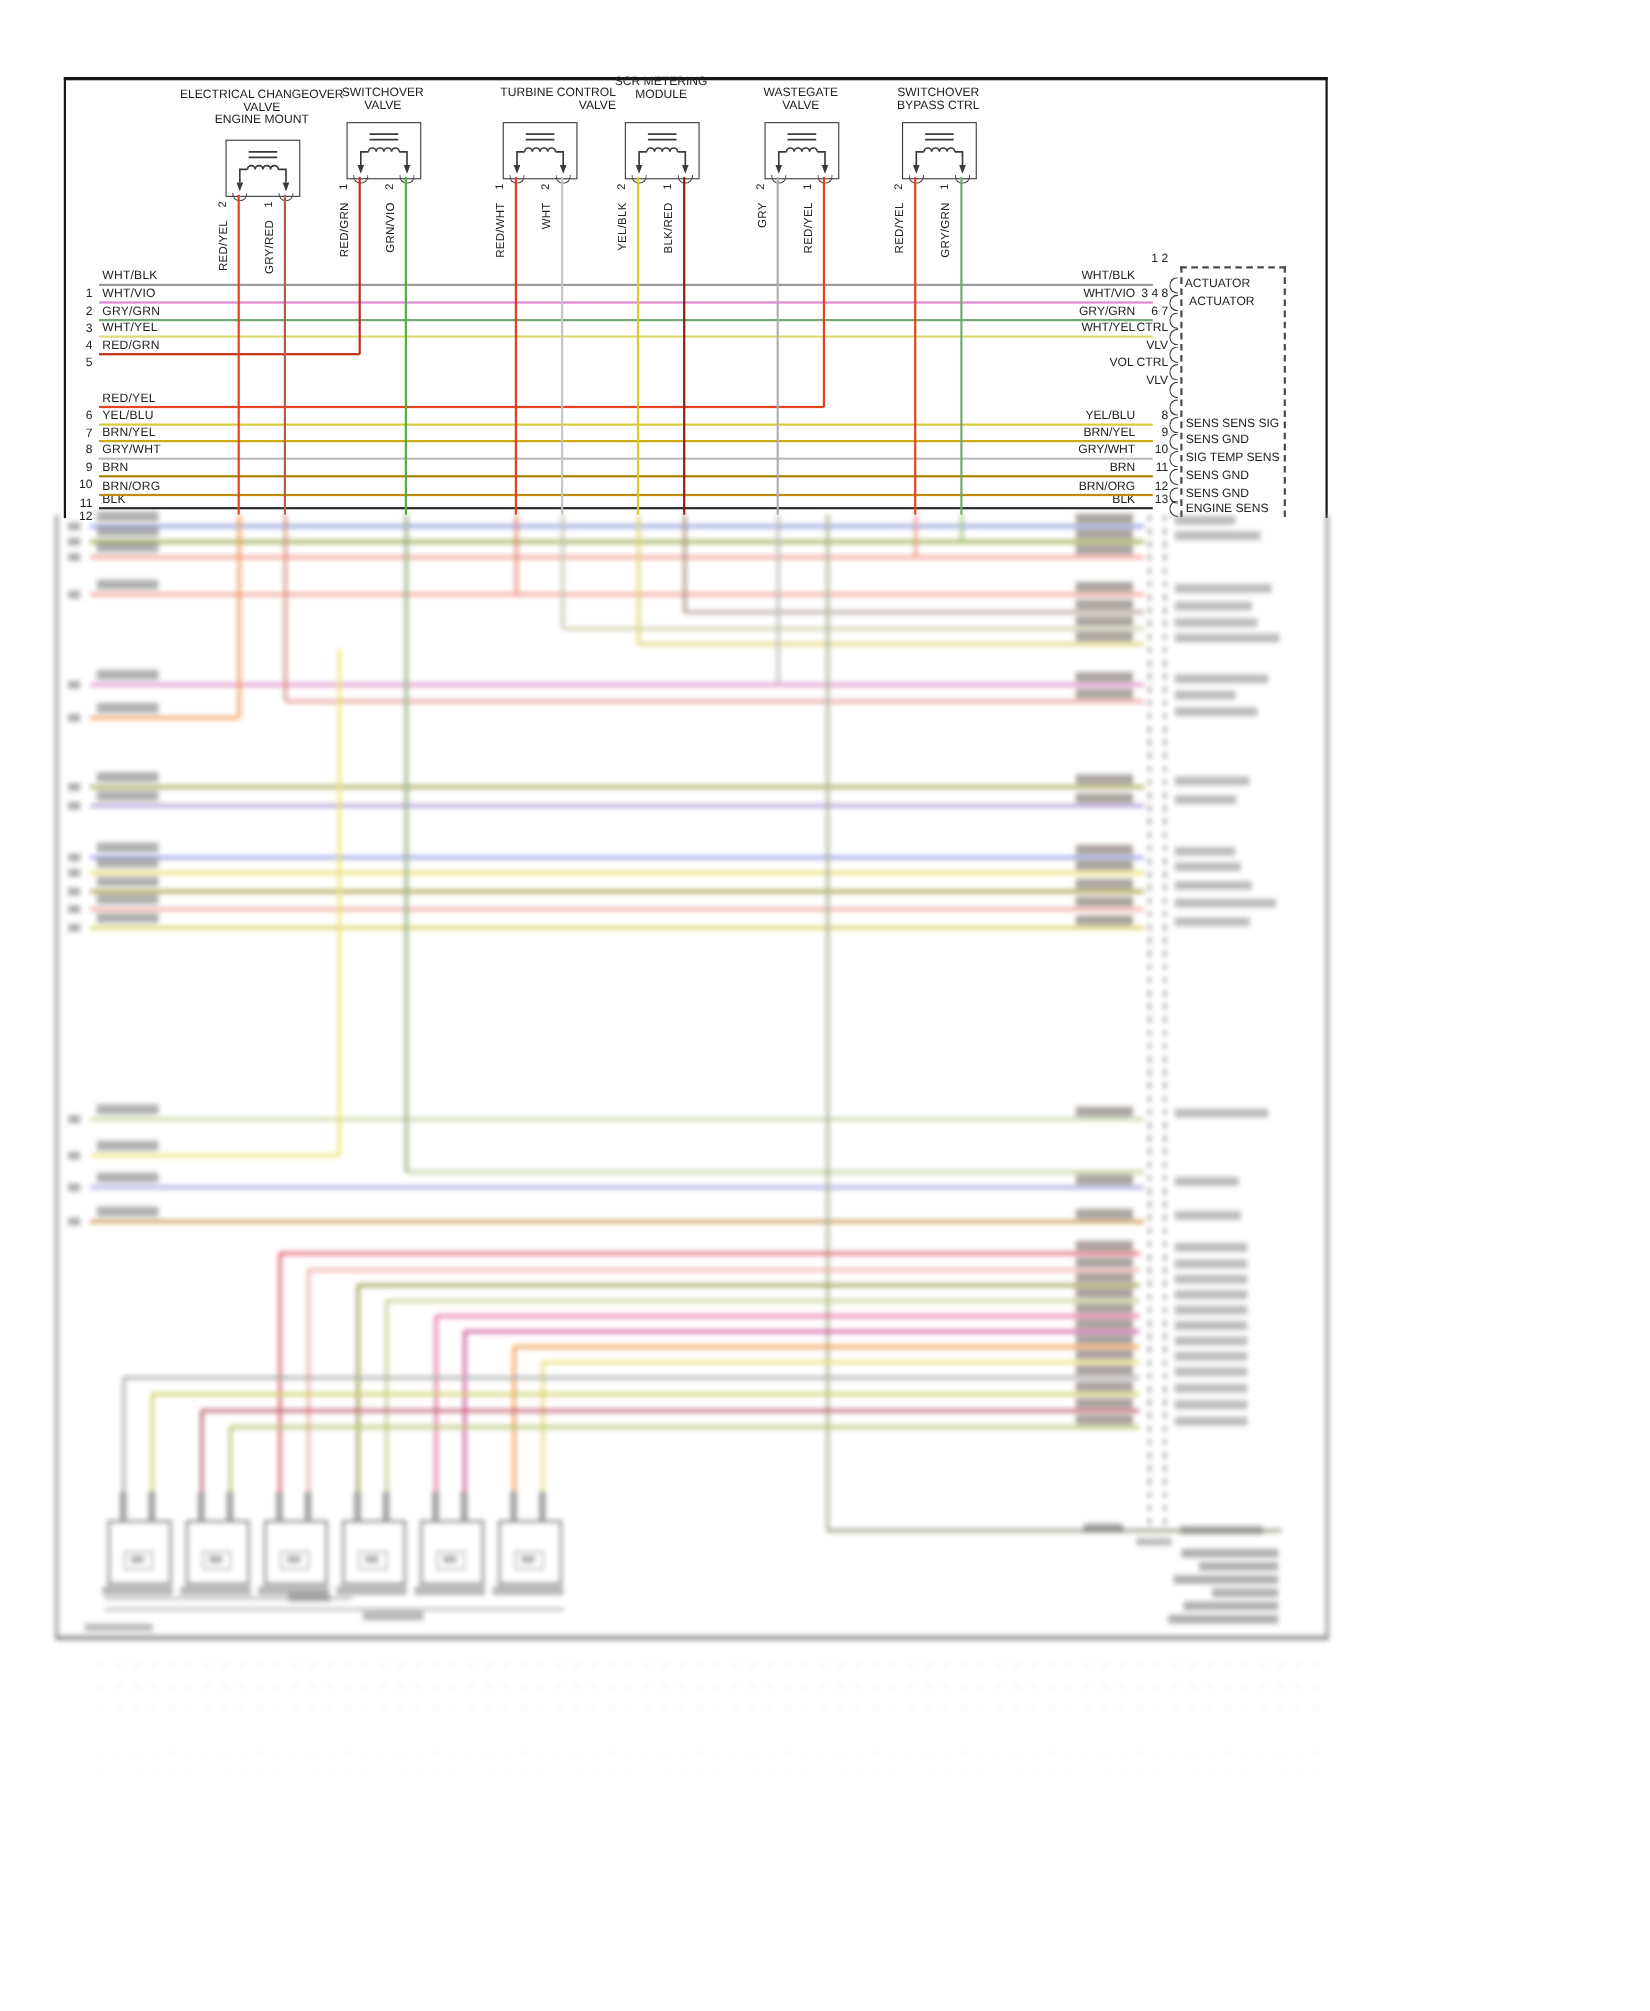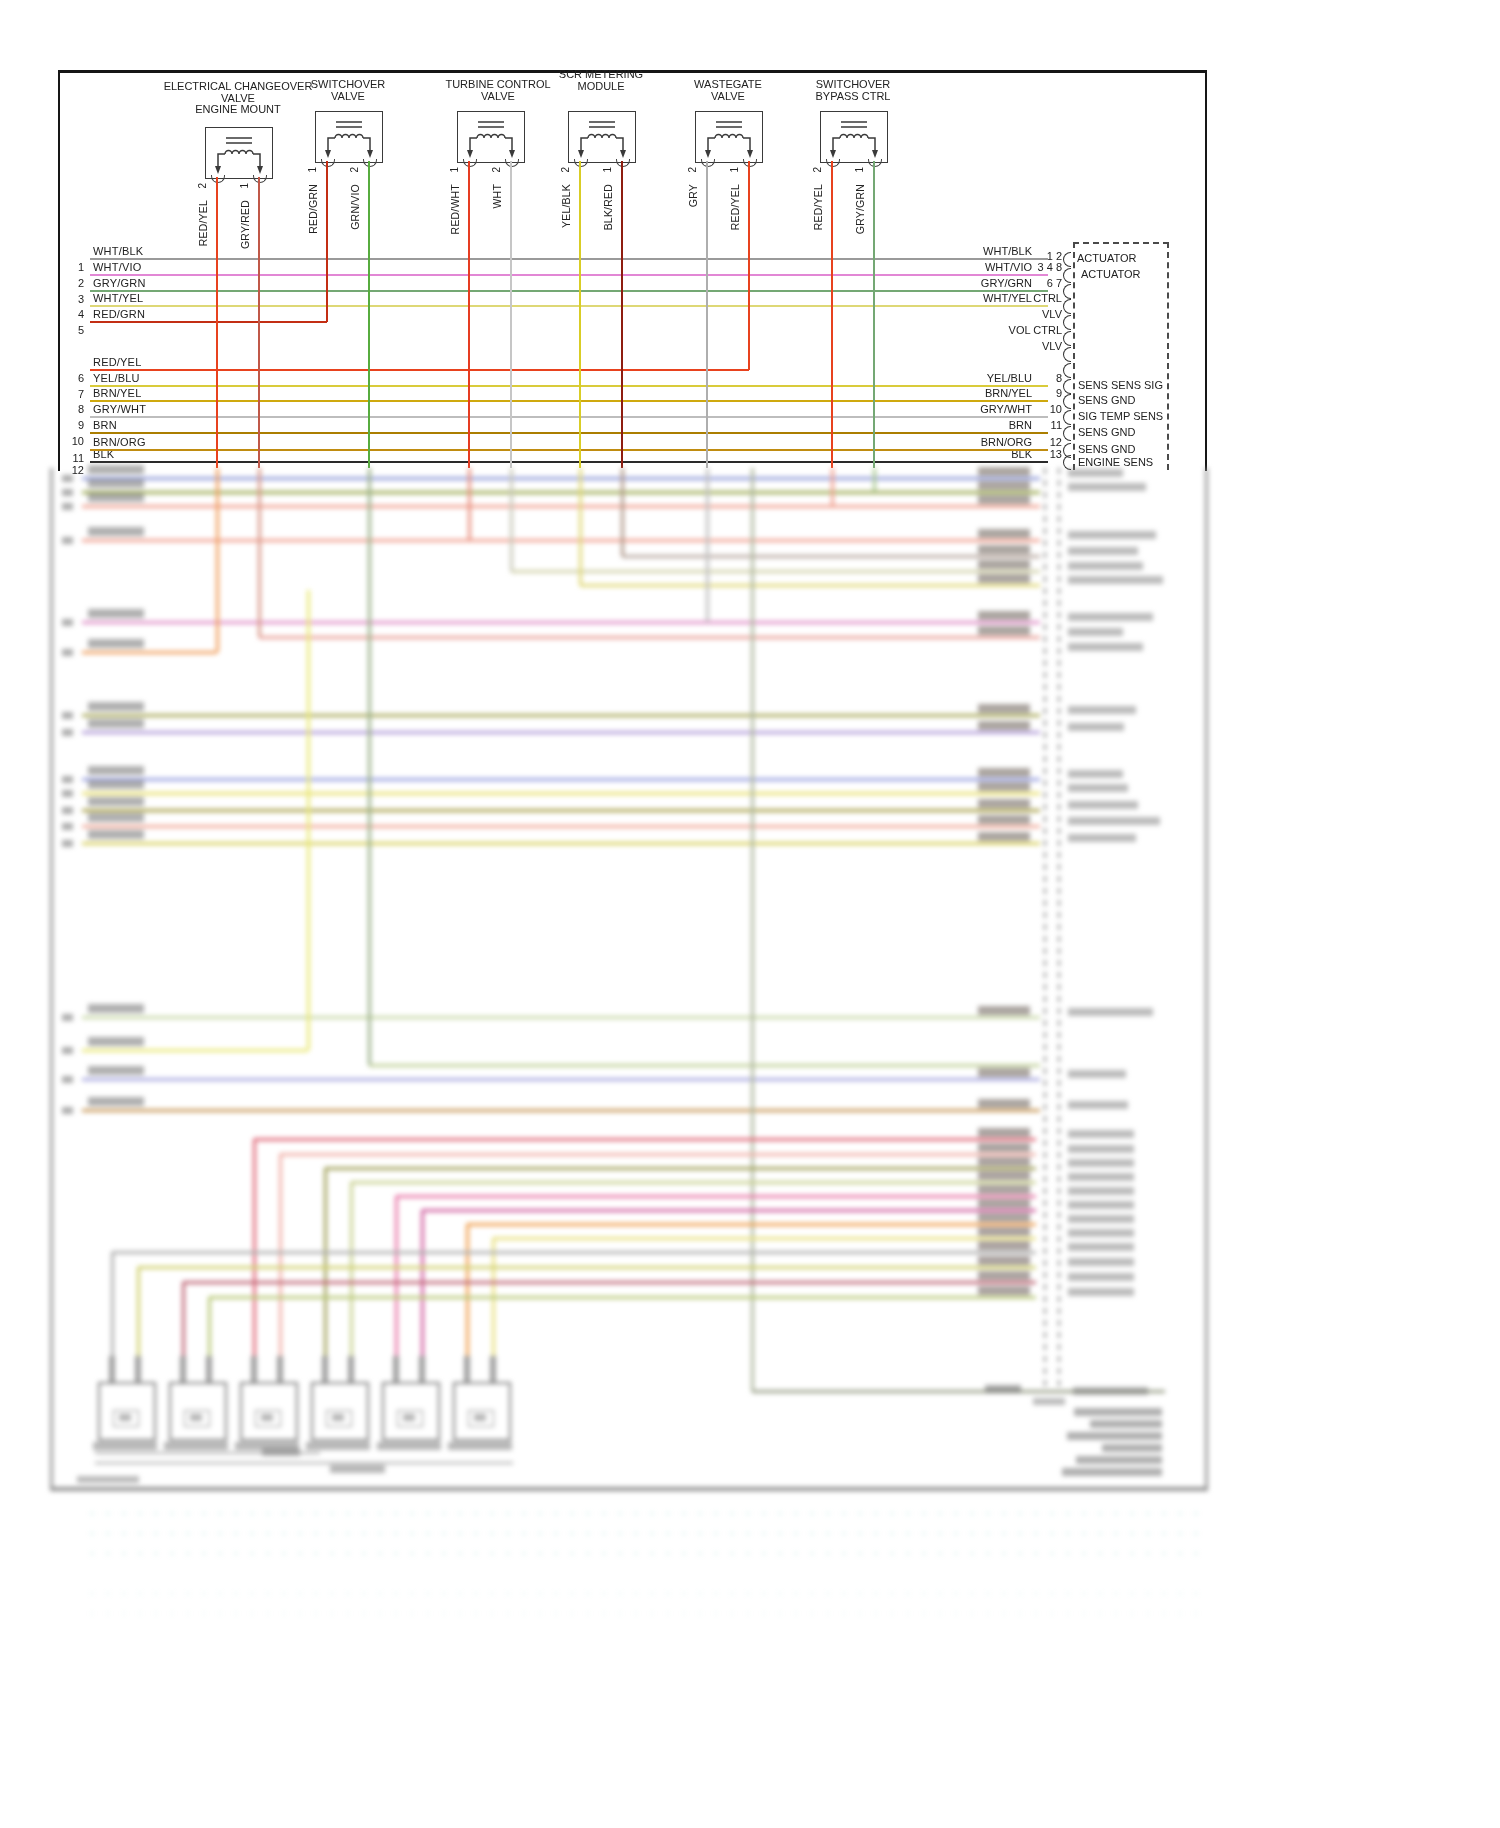--- a/index.html
+++ b/index.html
@@ -70,21 +70,21 @@
         <polygon points="51,38 57,38 54,46" fill="#3a3a3a"></polygon>
       </svg>
   </div>
   <div class="cup" style="left:321px;top:159px;"></div>
   <div class="cup" style="left:363px;top:159px;"></div>
   <div class="vpin" style="left:293px;top:167px;">1</div>
   <div class="vlabel" style="left:227px;top:184px;">RED/GRN</div>
   <div class="vpin" style="left:335px;top:167px;">2</div>
   <div class="vlabel" style="left:269px;top:184px;">GRN/VIO</div>
 
-  <div class="valve-title" style="left:408px;top:79px;">
+  <div class="valve-title" style="left:380px;top:79px;text-align:right;">
     <div>TURBINE CONTROL</div>
     <div>VALVE</div>
   </div>
   <div class="valve-box" style="left:457px;top:111px;">
     <svg width="66" height="50" viewBox="0 0 66 50">
         <path d="M20 10 H46 M20 15 H46" stroke="#3a3a3a" stroke-width="1.6" fill="none"></path>
         <path d="M19 26 a3.5 3.5 0 0 1 7 0 a3.5 3.5 0 0 1 7 0 a3.5 3.5 0 0 1 7 0 a3.5 3.5 0 0 1 7 0" stroke="#3a3a3a" stroke-width="1.5" fill="none"></path>
         <path d="M19 26 H12 V38 M47 26 H54 V38" stroke="#3a3a3a" stroke-width="1.5" fill="none"></path>
         <polygon points="9,38 15,38 12,46" fill="#3a3a3a"></polygon>
         <polygon points="51,38 57,38 54,46" fill="#3a3a3a"></polygon>
@@ -176,21 +176,21 @@
   <div class="rownum" style="left:64px;top:419px;">9</div>
   <div class="rowlabel" style="left:93px;top:403px;">GRY/WHT</div>
   <div class="rownum" style="left:64px;top:435px;">10</div>
   <div class="rowlabel" style="left:93px;top:419px;">BRN</div>
   <div class="rownum" style="left:64px;top:452px;">11</div>
   <div class="rowlabel" style="left:93px;top:436px;">BRN/ORG</div>
   <div class="rownum" style="left:64px;top:464px;">12</div>
   <div class="rowlabel" style="left:93px;top:448px;">BLK</div>
 
   <div class="rlabel" style="left:900px;top:245px;">WHT/BLK</div>
-  <div class="rpins" style="top:250px;">1 2</div>
+  <div class="rpins" style="top:229px;">1 2</div>
   <div class="rlabel" style="left:900px;top:261px;">WHT/VIO</div>
   <div class="rpins" style="top:261px;">3 4 8</div>
   <div class="rlabel" style="left:900px;top:277px;">GRY/GRN</div>
   <div class="rpins" style="top:277px;">6 7</div>
   <div class="rlabel" style="left:900px;top:292px;">WHT/YEL</div>
   <div class="rpins" style="top:292px;">CTRL</div>
   <div class="rpins" style="top:308px;">VLV</div>
   <div class="rpins" style="top:324px;">VOL CTRL</div>
   <div class="rpins" style="top:340px;">VLV</div>
   <div class="rlabel" style="left:900px;top:372px;">YEL/BLU</div>

